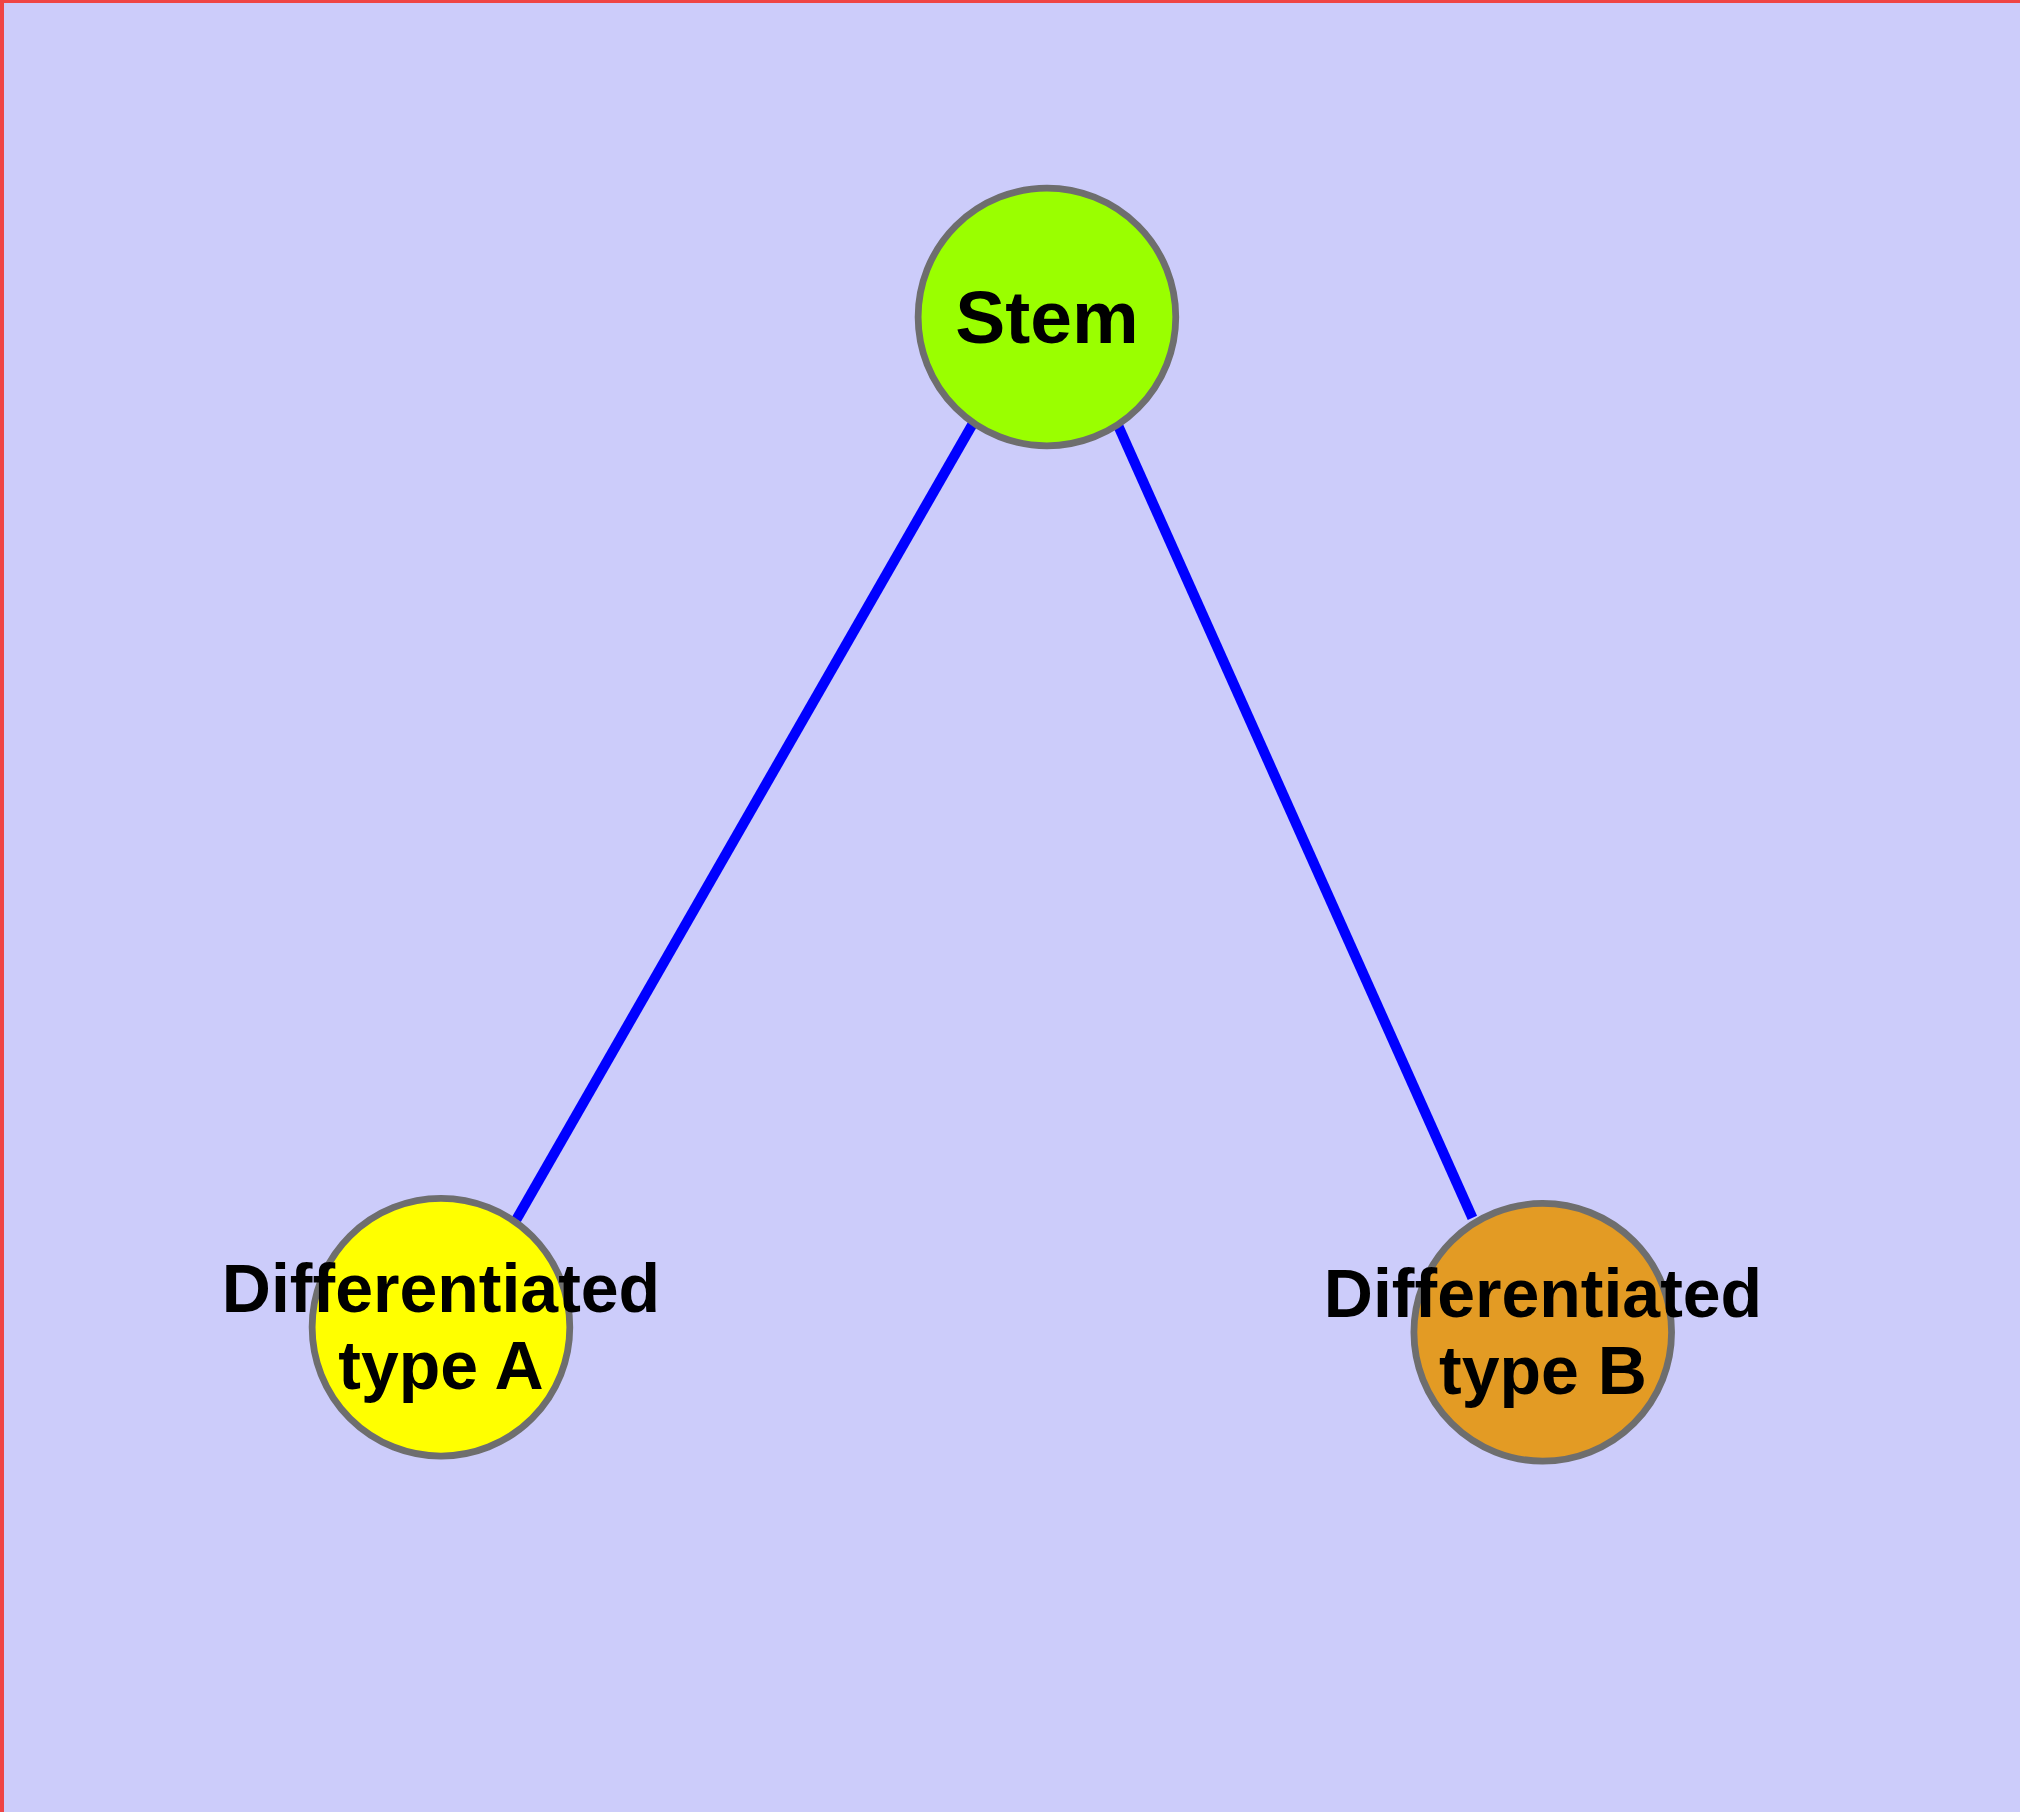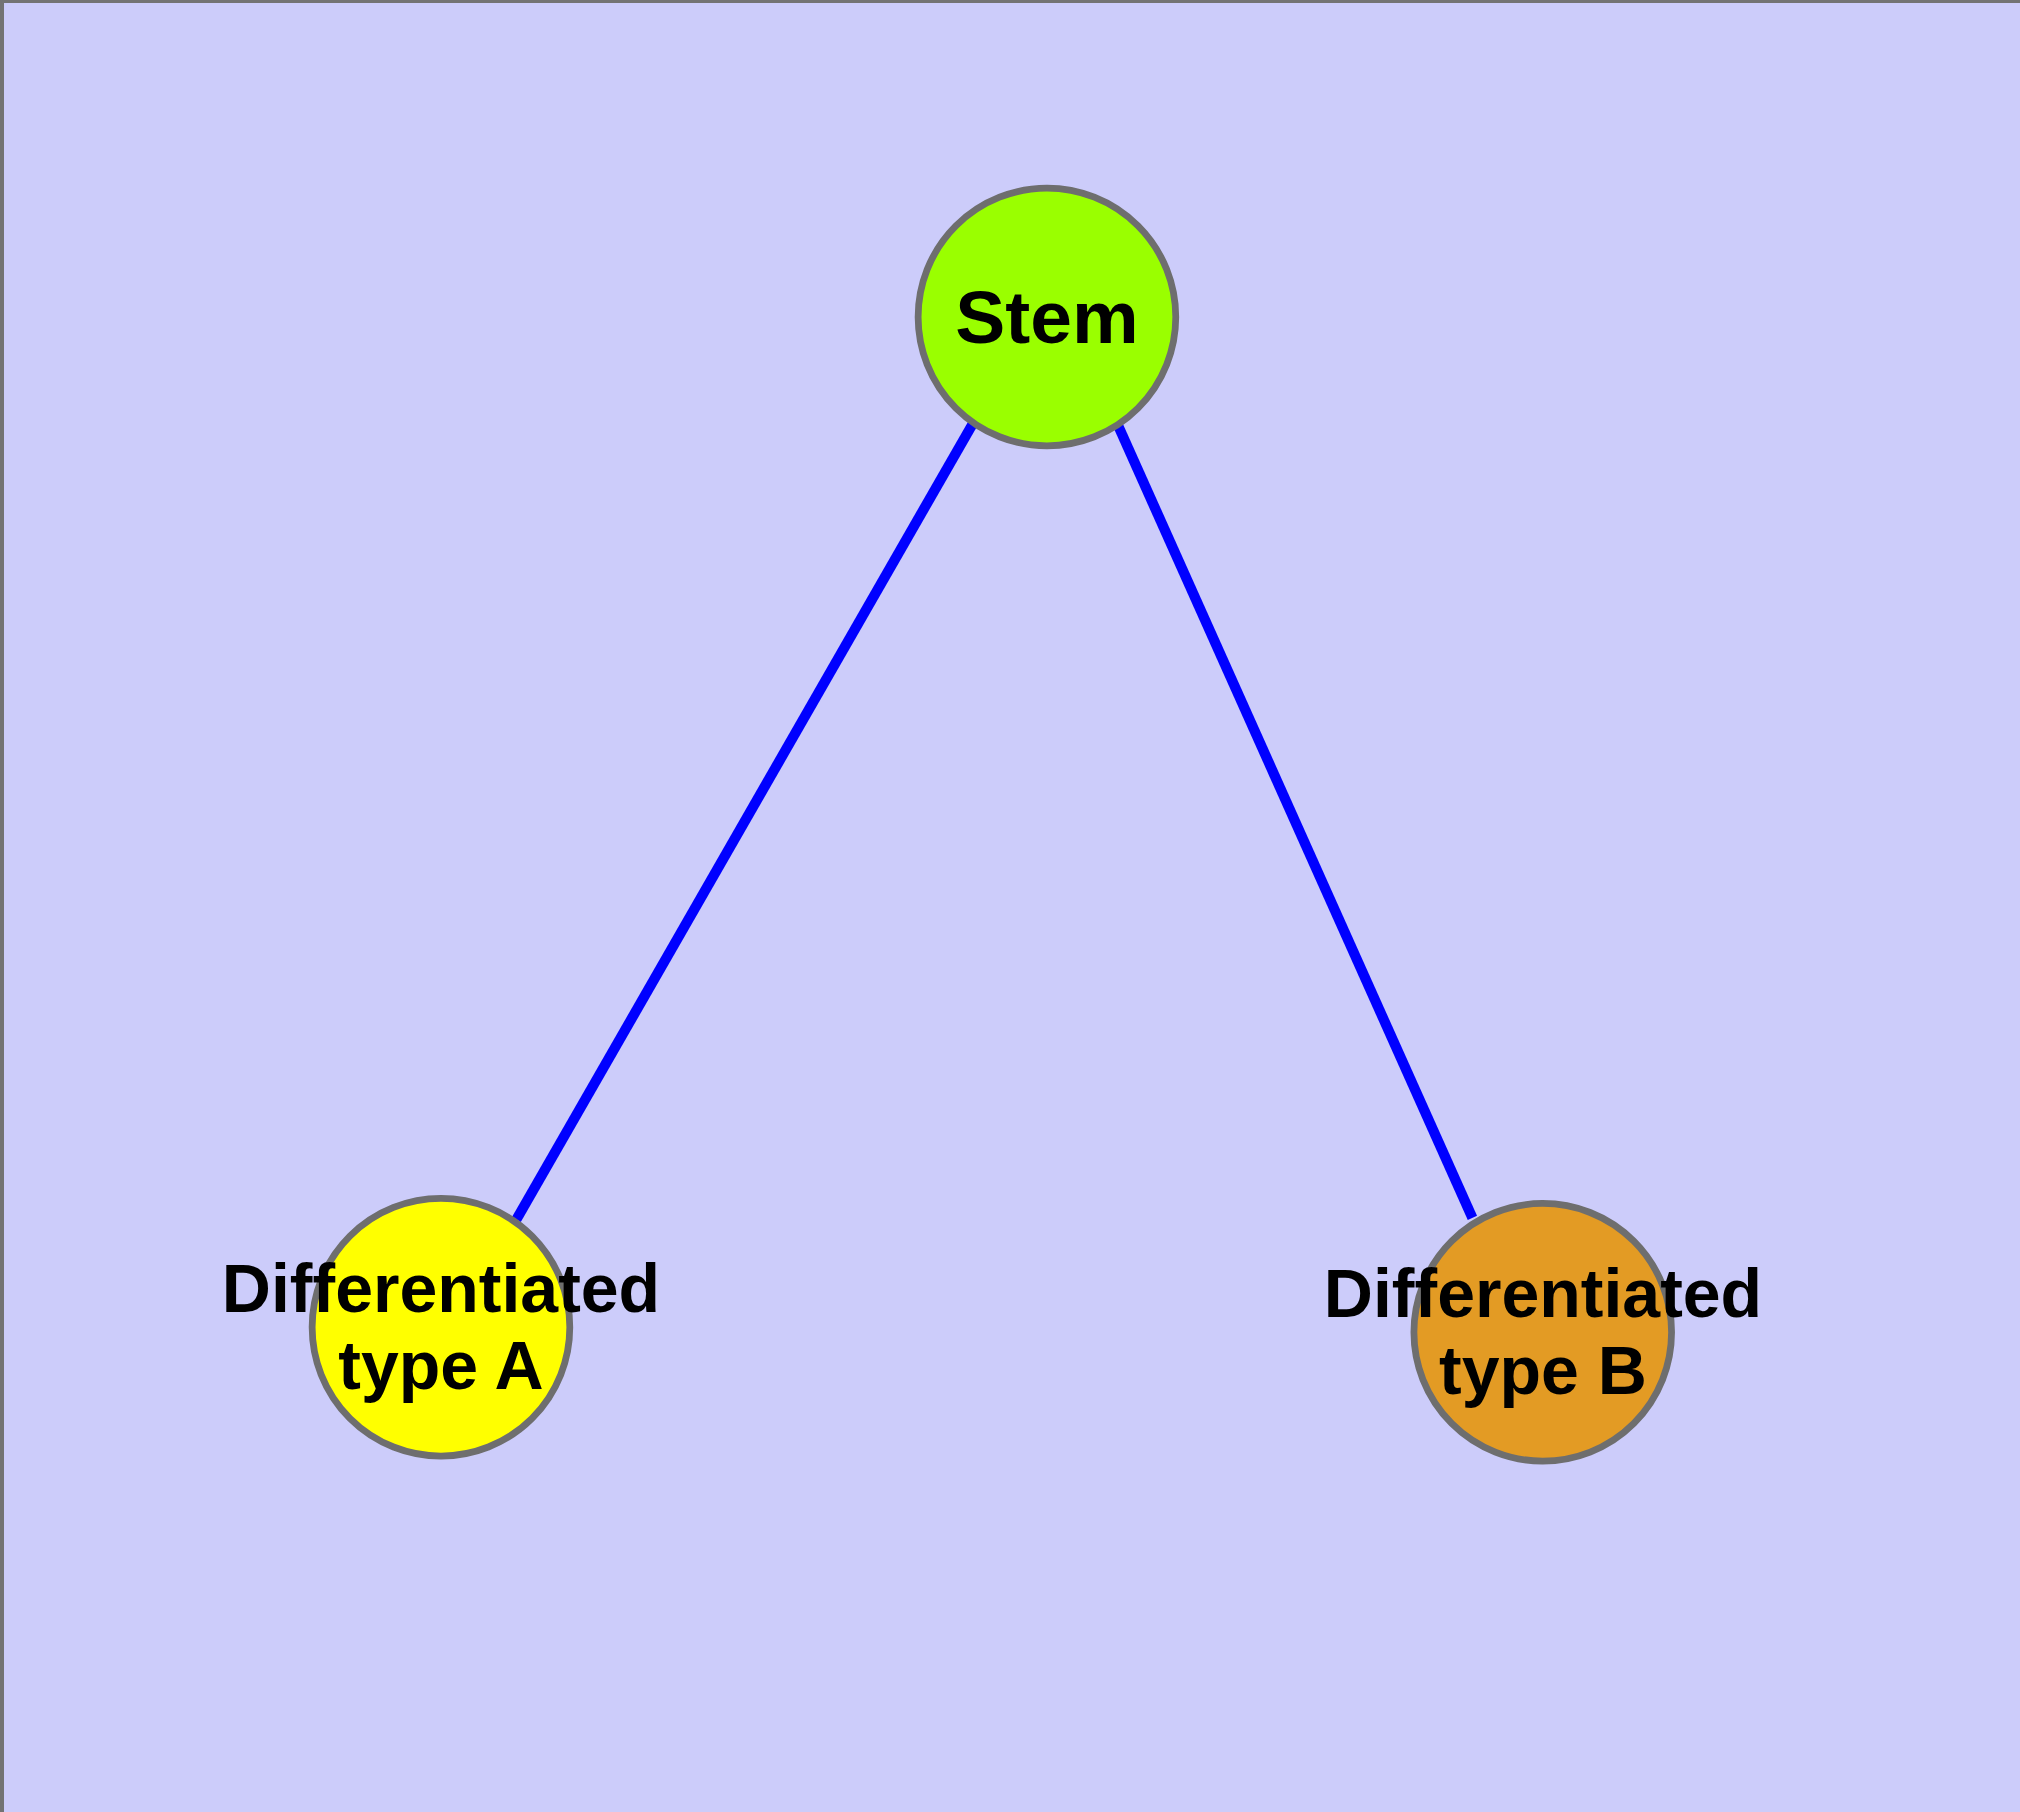--- a/index.html
+++ b/index.html
@@ -5,21 +5,21 @@
 <style>
   html, body {
     margin: 0;
     padding: 0;
     background: #ffffff;
   }
   #stage {
     position: relative;
     width: 2021px;
     height: 1812px;
-    background: #737373;
+    background: #ef4444;
     overflow: hidden;
   }
   #canvas-bg {
     position: absolute;
     left: 4.2px;
     top: 3.4px;
     width: 2016px;
     height: 1809px;
     background: #ccccfa;
   }

